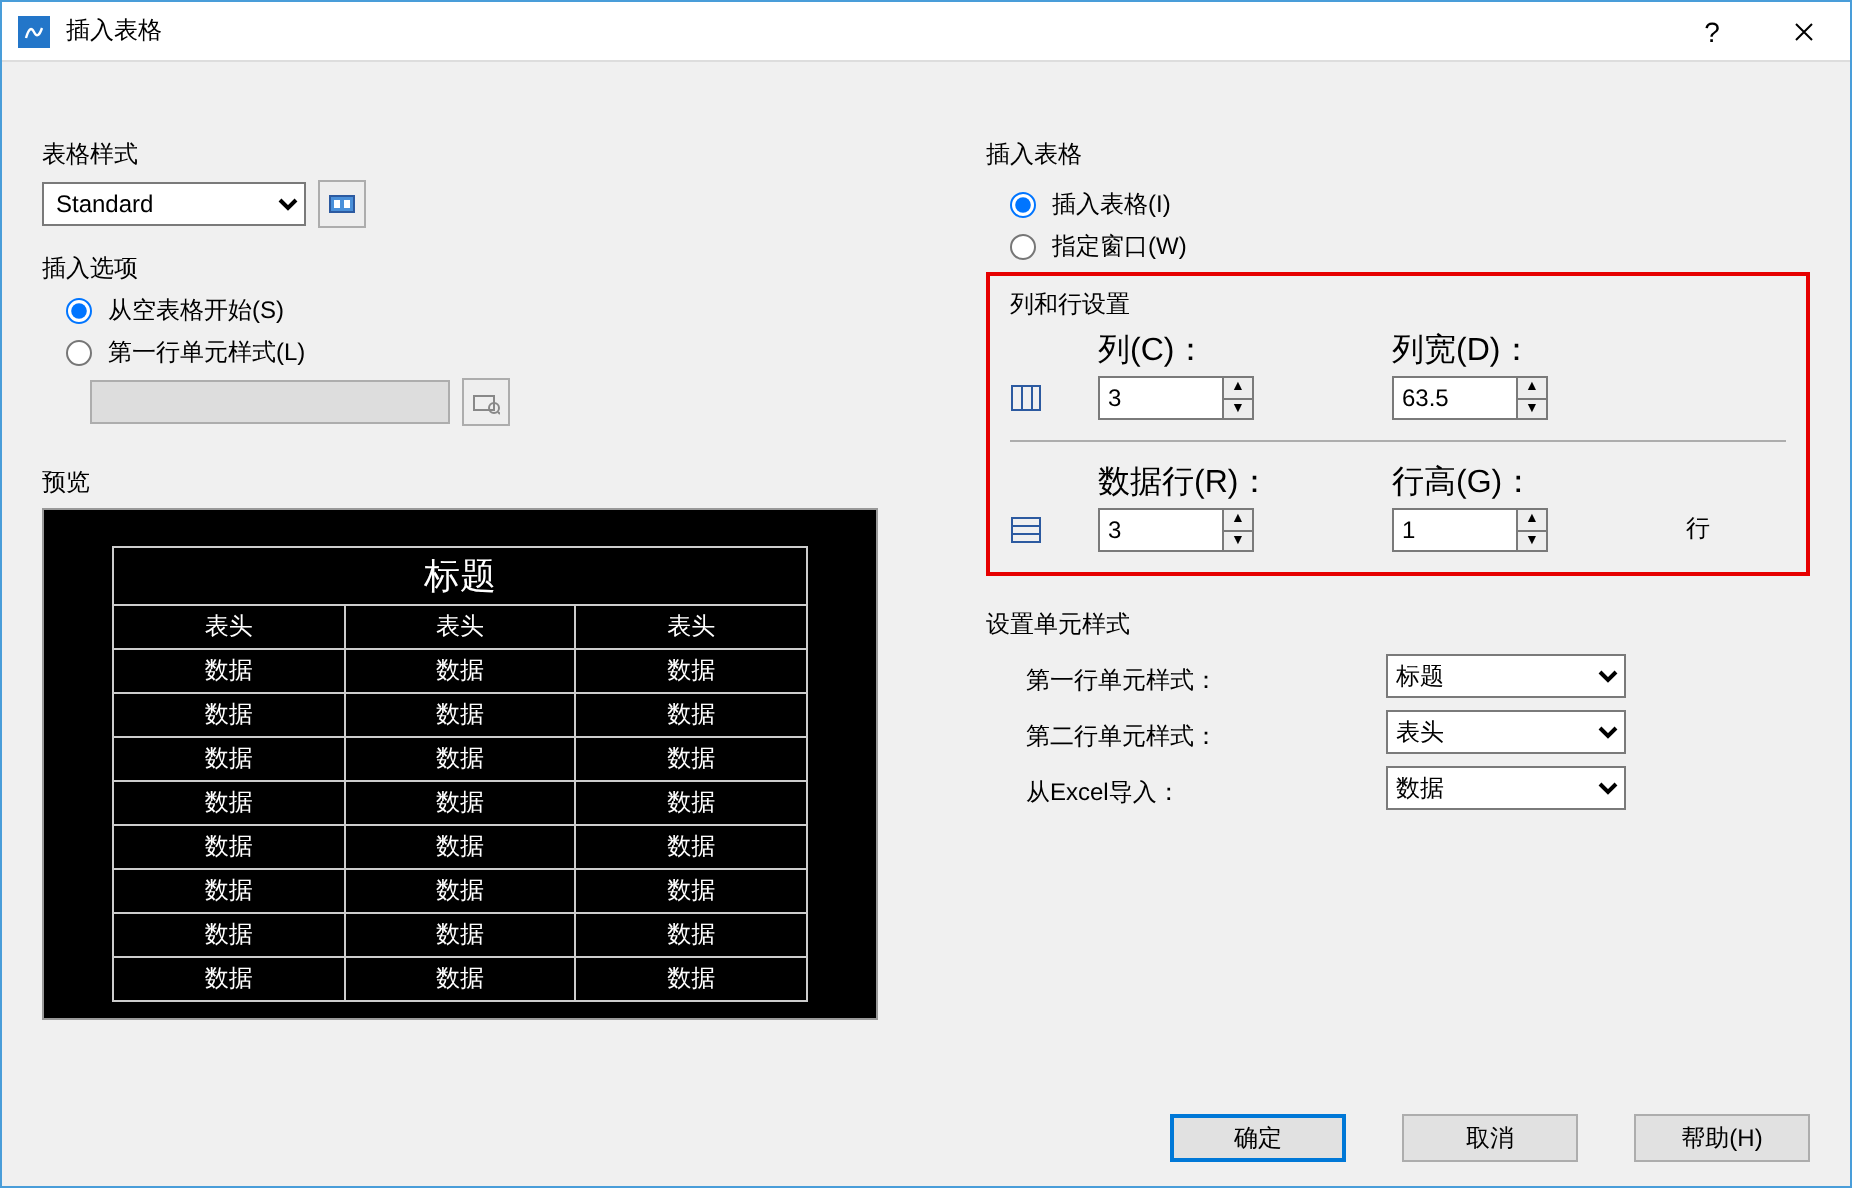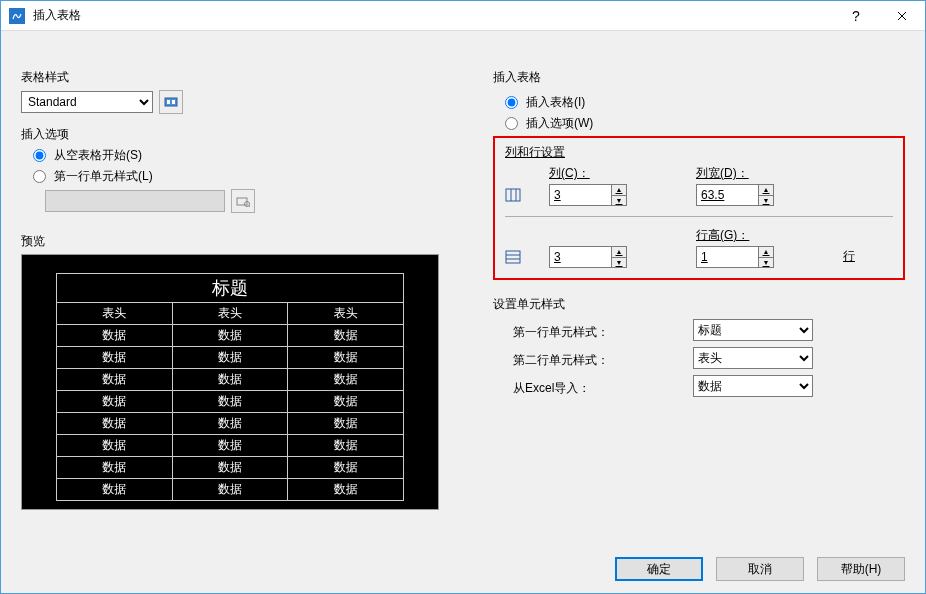--- a/index.html
+++ b/index.html
@@ -21,36 +21,36 @@
 .icon-btn svg { width: 14px; height: 14px; }
 .radio-row { display: flex; align-items: center; margin: 4px 0 4px 12px; gap: 4px; }
 input[type=radio] { margin: 0 4px 0 0; }
 .path-input { width: 180px; height: 22px; border: 1px solid #adadad; background: #ddd; margin-left: 24px; }
 .path-row { display: flex; align-items: center; gap: 6px; }
 .preview-label { margin-top: 20px; margin-bottom: 4px; }
 .preview-canvas { width: 418px; height: 256px; background: #000; border: 1px solid #999; padding: 18px 34px; }
 .preview-table { width: 100%; border-collapse: collapse; }
 .preview-table td, .preview-table th { border: 1px solid #ccc; text-align: center; color: #fff; font-size: 12px; padding: 2px 0; font-weight: normal; }
 .preview-title-row td { font-family: "SimSun", serif; font-size: 18px; padding: 2px 0; }
-.fieldset-red { border: 2px solid #e60000; padding: 6px 10px 10px 10px; margin-top: 4px; text-decoration: underline; }
+.fieldset-red { border: 2px solid #e60000; padding: 6px 10px 10px 10px; margin-top: 4px; }
 .fieldset-label { font-size: 12px; margin-bottom: 2px; }
 .grid-row { display: grid; grid-template-columns: 36px 1fr 1fr 50px; gap: 8px; align-items: end; margin-top: 4px; }
-.grid-row .col-label { font-size: 12px; margin-bottom: 2px; }
+.grid-row .col-label { font-size: 16px; margin-bottom: 2px; }
 .spin-input { display: flex; height: 22px; }
 .spin-input input { width: 62px; border: 1px solid #7a7a7a; border-right: none; padding: 0 4px; font-size: 12px; }
 .spin-btns { display: flex; flex-direction: column; width: 16px; border: 1px solid #7a7a7a; }
 .spin-btns div { flex: 1; display: flex; align-items: center; justify-content: center; font-size: 7px; cursor: pointer; background: #eee; }
 .spin-btns div:first-child { border-bottom: 1px solid #7a7a7a; }
 .mini-icon { width: 16px; height: 16px; }
 .hr-line { border: none; border-top: 1px solid #adadad; margin: 10px 0; }
 .style-section { margin-top: 16px; }
 .style-row { display: flex; align-items: flex-end; margin: 6px 0 6px 20px; }
 .style-row .slabel { width: 180px; }
 .style-combo { width: 120px; height: 22px; border: 1px solid #7a7a7a; background: #fff; font-size: 12px; }
-.footer { position: absolute; bottom: 12px; right: 20px; display: flex; gap: 13px; }
+.footer { position: absolute; bottom: 12px; right: 20px; display: flex; gap: 28px; }
 .btn { width: 88px; height: 24px; border: 1px solid #adadad; background: #e1e1e1; cursor: pointer; font-size: 12px; }
 .btn.primary { border: 1px solid #0078d7; box-shadow: inset 0 0 0 1px #0078d7; }
 .insert-mode { margin-bottom: 8px; }
 .section-top { margin-top: 4px; }
 .help-q { font-size: 14px; font-family: Arial; }
 .col-icon-cell { display:flex; align-items:center; height:22px; }
 .unit-text { font-size:12px; padding-bottom:3px; }
 </style>
 </head>
 <body>
@@ -170,21 +170,21 @@
     </div>
 
     <div class="right-col">
       <div class="section-label insert-mode section-top">插入表格</div>
       <div class="radio-row">
         <input type="radio" name="mode" checked="" style="">
         <label>插入表格(I)</label>
       </div>
       <div class="radio-row">
         <input type="radio" name="mode" style="">
-        <label>插入选项(W)</label>
+        <label>指定窗口(W)</label>
       </div>
 
       <div class="fieldset-red">
         <div class="fieldset-label">列和行设置</div>
         <div class="grid-row">
           <div class="col-icon-cell">
             <svg class="mini-icon" viewBox="0 0 16 16">
                 <rect x="1" y="2" width="14" height="12" fill="none" stroke="#2c5aa0"></rect>
                 <line x1="6" y1="2" x2="6" y2="14" stroke="#2c5aa0"></line>
                 <line x1="11" y1="2" x2="11" y2="14" stroke="#2c5aa0"></line>
@@ -215,20 +215,21 @@
         <hr class="hr-line">
         <div class="grid-row">
           <div class="col-icon-cell">
             <svg class="mini-icon" viewBox="0 0 16 16">
                 <rect x="1" y="2" width="14" height="12" fill="none" stroke="#2c5aa0"></rect>
                 <line x1="1" y1="6" x2="15" y2="6" stroke="#2c5aa0"></line>
                 <line x1="1" y1="10" x2="15" y2="10" stroke="#2c5aa0"></line>
               </svg>
           </div>
           <div>
+            <div class="col-label">数据行(R)：</div>
             <div class="spin-input">
               <input value="3" style="">
               <div class="spin-btns">
                   <div>▲</div>
                   <div>▼</div>
                 </div>
             </div>
           </div>
           <div>
             <div class="col-label">行高(G)：</div>

